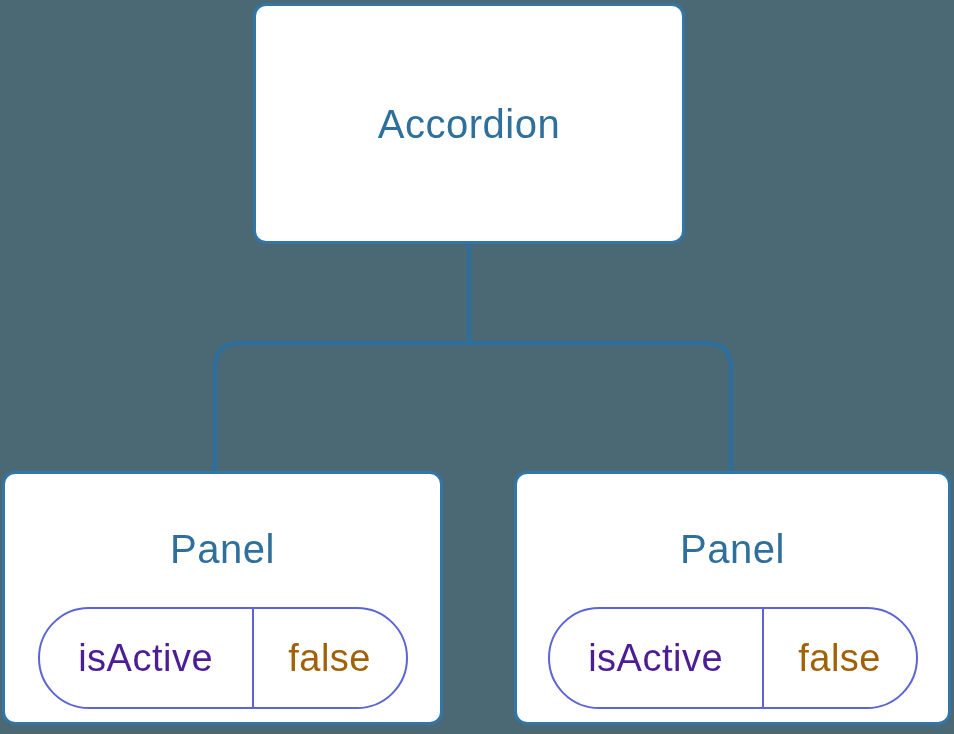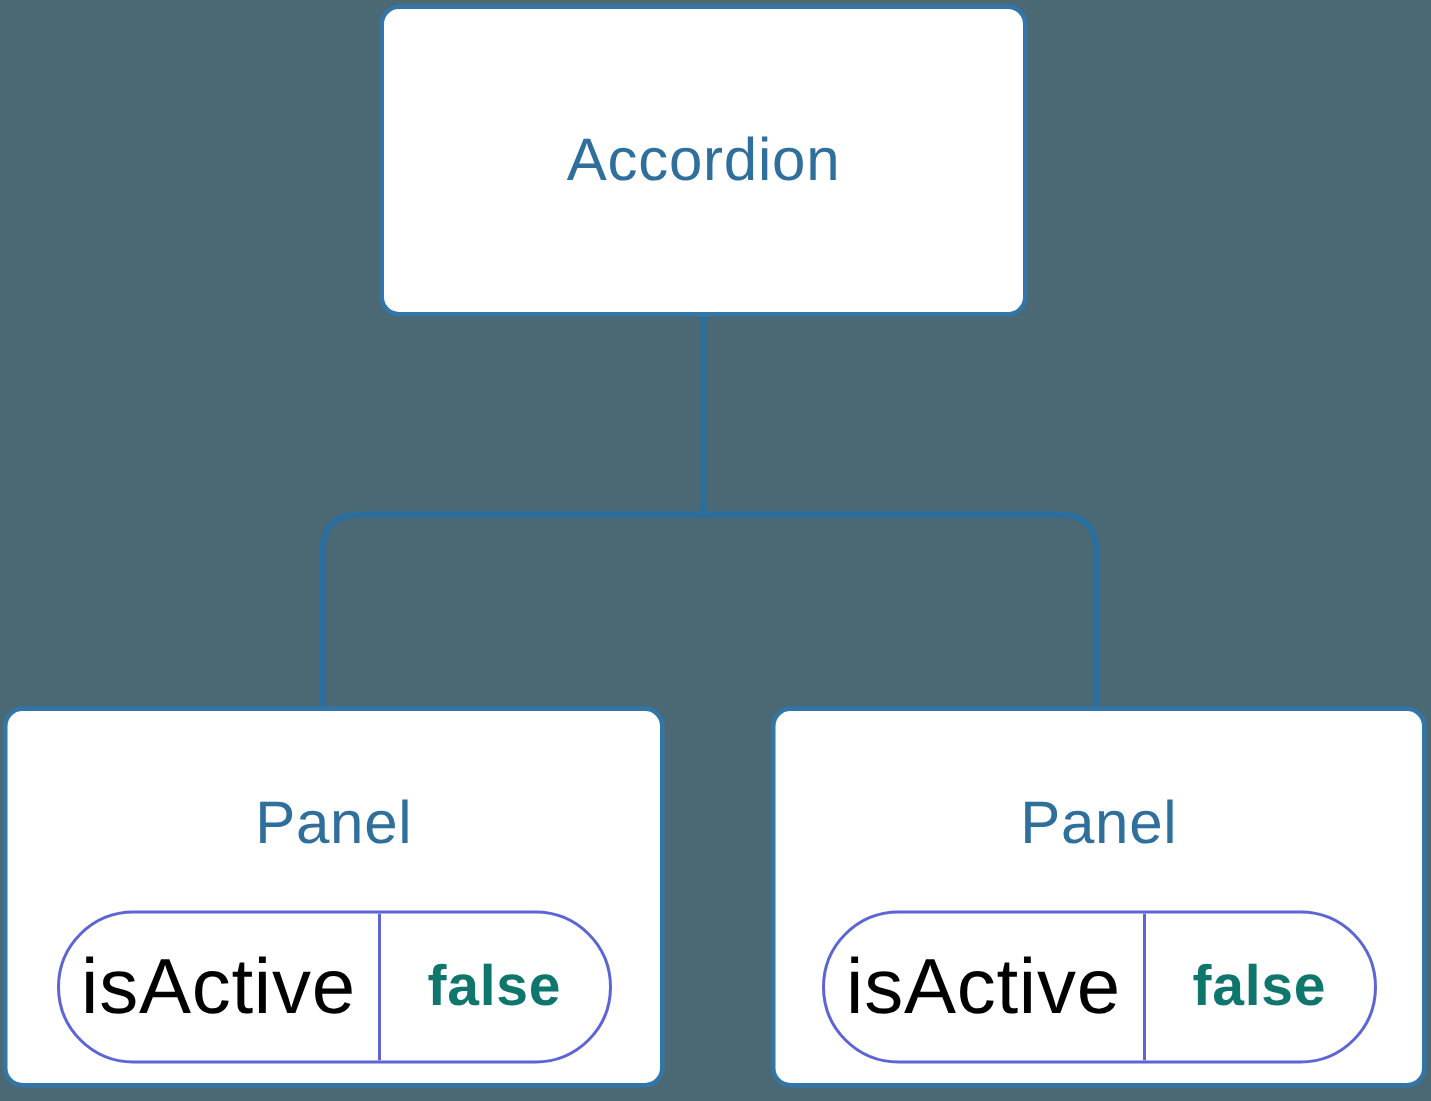--- a/index.html
+++ b/index.html
@@ -34,21 +34,21 @@
     box-sizing: border-box;
     z-index: 2;
     display: flex;
     flex-direction: column;
     align-items: center;
   }
   .node-root {
     left: 253px;
     top: 3px;
     width: 432px;
-    height: 208px;
+    height: 241px;
     justify-content: center;
   }
   .node-panel-left {
     left: 2px;
     top: 471px;
     width: 441px;
     height: 254px;
   }
   .node-panel-right {
     left: 514px;
@@ -77,34 +77,33 @@
     display: flex;
     align-items: stretch;
     overflow: hidden;
     background: #ffffff;
   }
   .state-key {
     flex: 0 0 58%;
     display: flex;
     align-items: center;
     justify-content: center;
-    color: #000000;
-    font-size: 52px;
+    color: #4c1d95;
+    font-size: 38px;
     letter-spacing: 0.5px;
   }
   .state-value {
     flex: 1 1 auto;
     border-left: 2px solid #5c64d6;
     display: flex;
     align-items: center;
     justify-content: center;
-    color: #0f766e;
+    color: #a16207;
     font-size: 38px;
     letter-spacing: 0.5px;
-    font-weight: bold;
   }
 </style>
 </head>
 <body>
 
 <div class="canvas">
 
   <svg class="connectors" width="954" height="734" viewBox="0 0 954 734">
     <path class="conn" d="M469 210 L469 345"></path>
     <path class="conn" d="M215 472 L215 368 Q215 343 240 343 L706 343 Q731 343 731 368 L731 472"></path>

